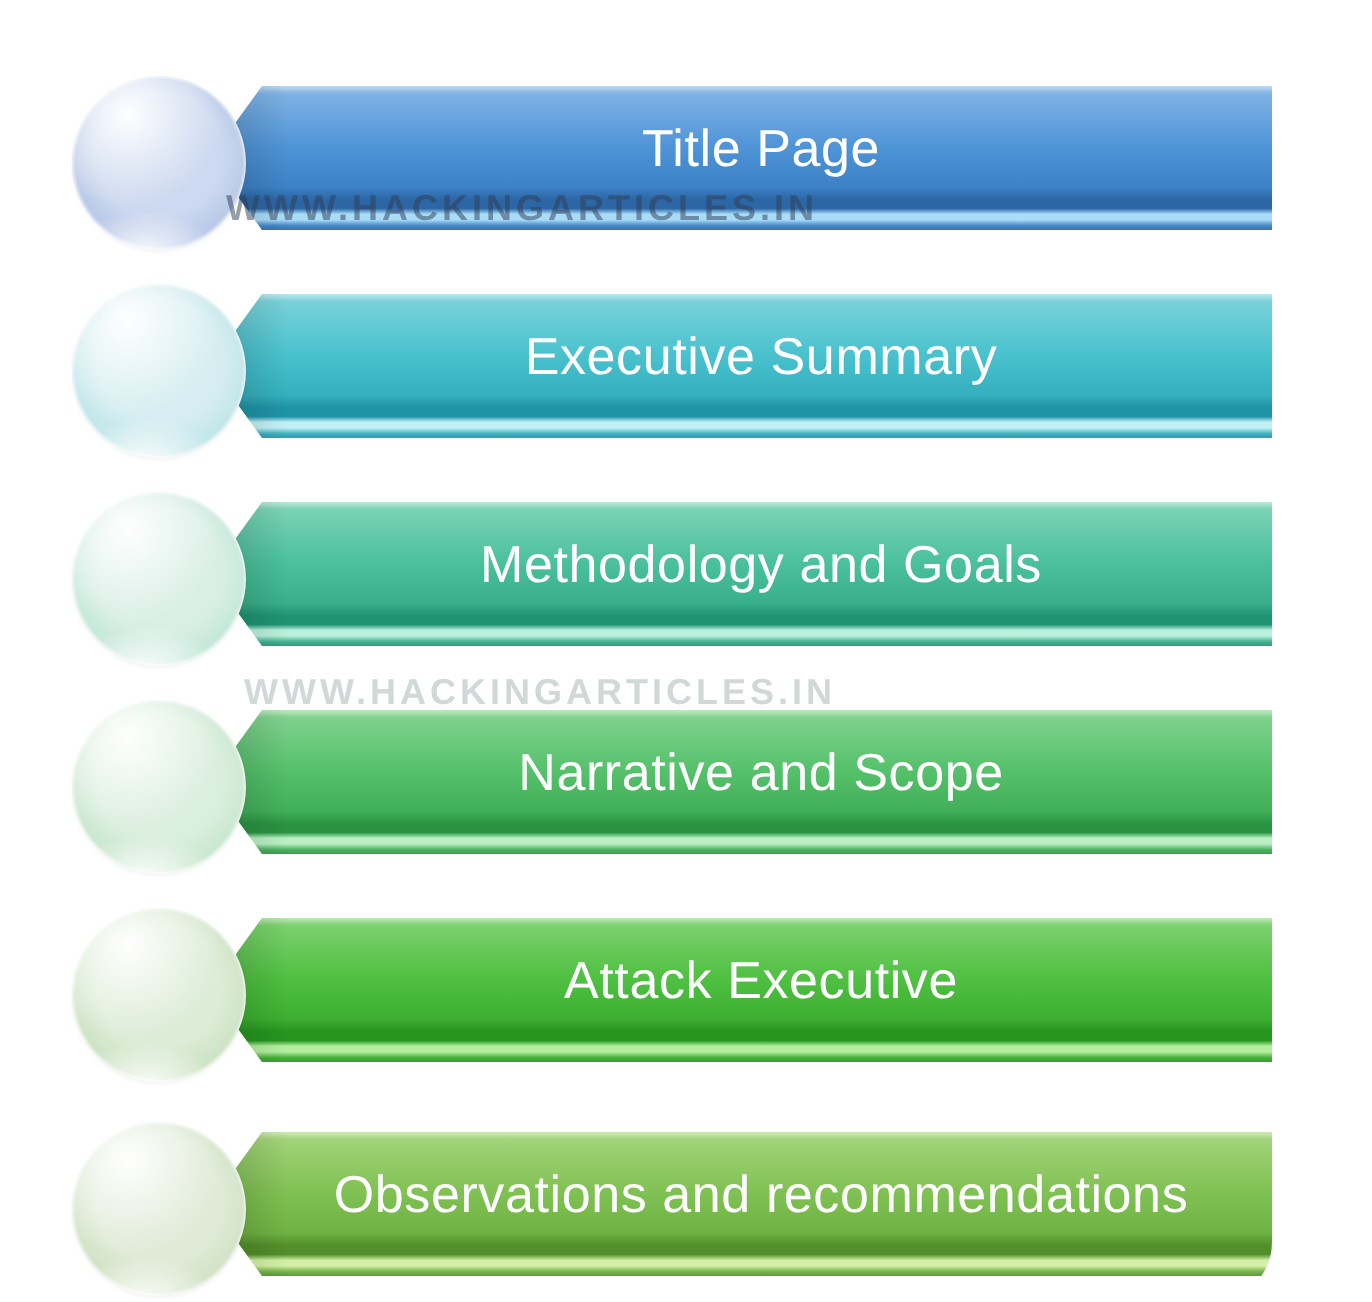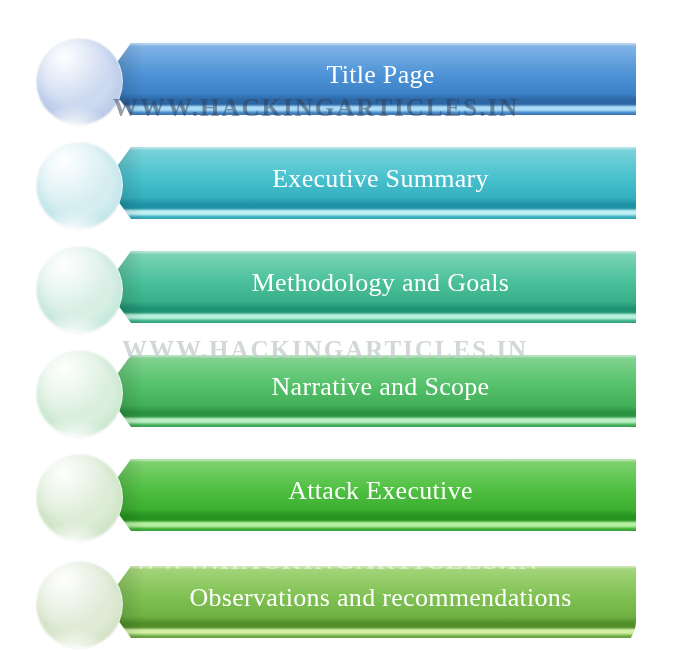--- a/index.html
+++ b/index.html
@@ -1,21 +1,21 @@
 <!DOCTYPE html>
 <html><head>
 <meta charset="utf-8">
 <style>
   html,body{margin:0;padding:0;background:#ffffff;}
   .canvas{
     position:relative;
     width:636px;height:651px;
     background:#ffffff;
     overflow:hidden;
-    font-family:Liberation Serif, serif;
+    font-family:Liberation Sans, sans-serif;
     border-radius:30px;
   }
   .row{position:absolute;left:0;width:686px;height:72px;}
   .row-1{top:43px}
   .row-2{top:147px}
   .row-3{top:251px}
   .row-4{top:355px}
   .row-5{top:459px}
   .row-6{top:566px}
 
@@ -59,21 +59,21 @@
       radial-gradient(ellipse 62% 34% at 42% 102%, rgba(255,255,255,0.95), rgba(255,255,255,0) 70%),
       radial-gradient(circle at 32% 22%, rgba(255,255,255,0.98), rgba(255,255,255,0) 52%),
       radial-gradient(circle at 50% 45%, var(--sph) 48%, var(--rim) 88%, var(--edge) 100%);
     box-shadow:
       inset 0 0 1px 1px rgba(255,255,255,0.55),
       0 1px 2px rgba(0,0,0,0.05);
   }
   .wm{
     position:absolute;
     font-weight:bold;
-    font-size:25px;
+    font-size:18px;
     letter-spacing:2px;
     white-space:nowrap;
     pointer-events:none;
   }
   .wm-1{left:113px;top:94px}
   .wm-2{left:122px;top:336px}
   .wm-3{left:133px;top:547px}
 </style>
 </head>
 <body>

